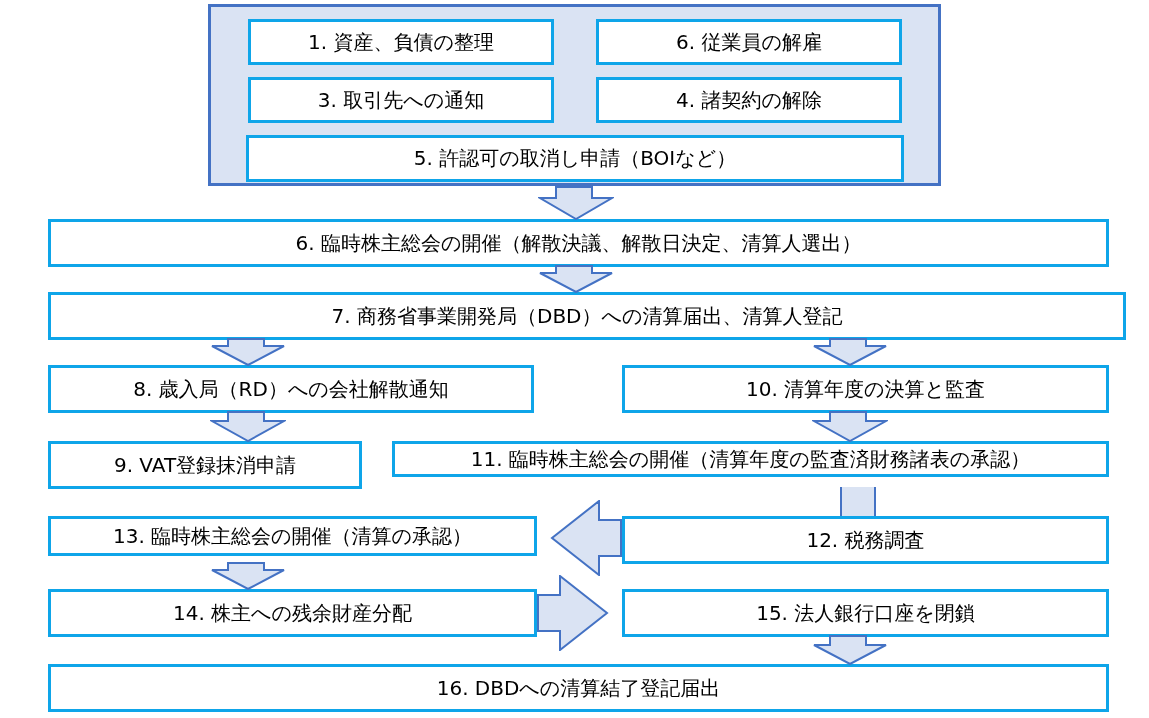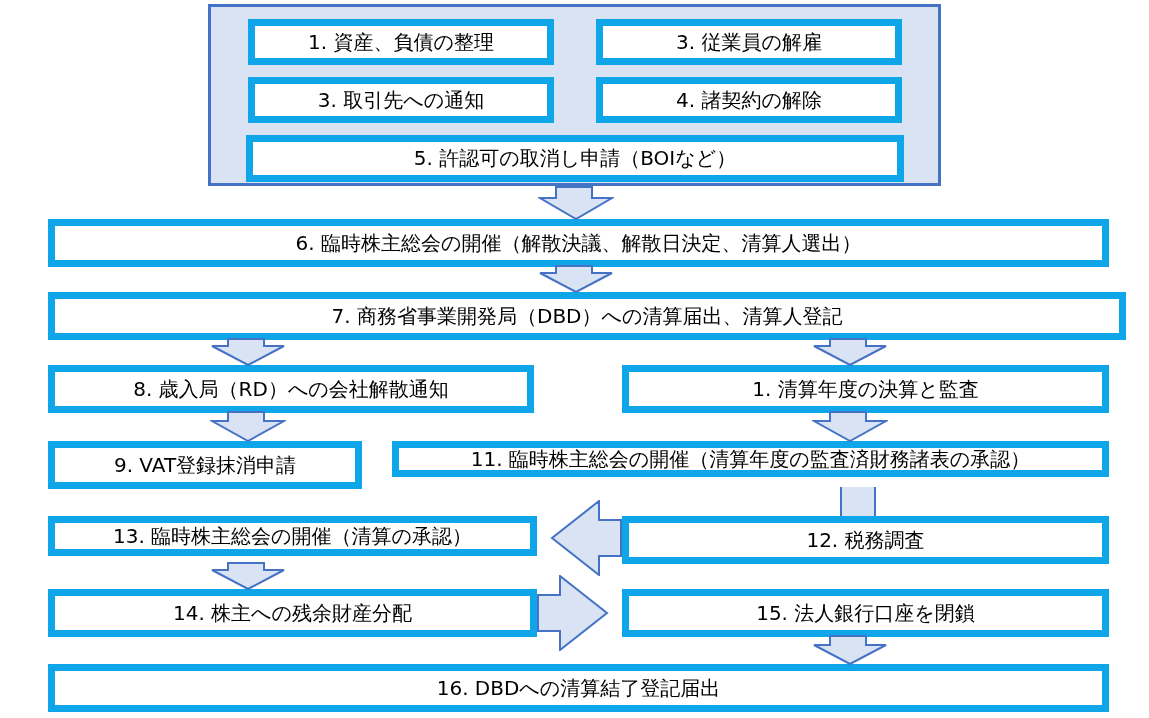--- a/index.html
+++ b/index.html
@@ -1,35 +1,35 @@
 <!DOCTYPE html>
 <html><head>
 <meta charset="utf-8">
 <style>
   html, body { margin:0; padding:0; background:#ffffff; }
   body { width:1149px; height:718px; position:relative; overflow:hidden;
          font-family:"DejaVu Sans", "Liberation Sans", sans-serif; }
   .group { position:absolute; left:208px; top:4px; width:733px; height:182px;
            background:#dae3f3; border:3px solid #4472c4; box-sizing:border-box; }
-  .box { position:absolute; background:#ffffff; border:7px solid #0ea5e9; box-sizing:border-box;
+  .box { position:absolute; background:#ffffff; border:3px solid #0ea5e9; box-sizing:border-box;
          display:flex; align-items:center; justify-content:center; color:#000;
          font-size:20px; white-space:nowrap; }
   .arrow { position:absolute; }
   .arrow svg { display:block; }
 </style>
 </head>
 <body>
 
 <div class="group"></div>
 
 <div class="box" style="left:248px;top:19px;width:306px;height:46px;">
     <span>1. 資産、負債の整理</span>
   </div>
 <div class="box" style="left:596px;top:19px;width:306px;height:46px;">
-    <span>3. 従業員の解雇</span>
+    <span>6. 従業員の解雇</span>
   </div>
 <div class="box" style="left:248px;top:77px;width:306px;height:46px;">
     <span>3. 取引先への通知</span>
   </div>
 <div class="box" style="left:596px;top:77px;width:306px;height:46px;">
     <span>4. 諸契約の解除</span>
   </div>
 <div class="box" style="left:246px;top:135px;width:658px;height:47px;">
     <span>5. 許認可の取消し申請（BOIなど）</span>
   </div>
@@ -37,21 +37,21 @@
 <div class="box" style="left:48px;top:219px;width:1061px;height:48px;">
     <span>6. 臨時株主総会の開催（解散決議、解散日決定、清算人選出）</span>
   </div>
 <div class="box" style="left:48px;top:292px;width:1078px;height:48px;">
     <span>7. 商務省事業開発局（DBD）への清算届出、清算人登記</span>
   </div>
 <div class="box" style="left:48px;top:365px;width:486px;height:48px;">
     <span>8. 歳入局（RD）への会社解散通知</span>
   </div>
 <div class="box" style="left:622px;top:365px;width:487px;height:48px;">
-    <span>1. 清算年度の決算と監査</span>
+    <span>10. 清算年度の決算と監査</span>
   </div>
 <div class="box" style="left:48px;top:441px;width:314px;height:48px;">
     <span>9. VAT登録抹消申請</span>
   </div>
 <div class="box" style="left:392px;top:441px;width:717px;height:36px;">
     <span>11. 臨時株主総会の開催（清算年度の監査済財務諸表の承認）</span>
   </div>
 <div class="box" style="left:48px;top:516px;width:489px;height:40px;">
     <span>13. 臨時株主総会の開催（清算の承認）</span>
   </div>

